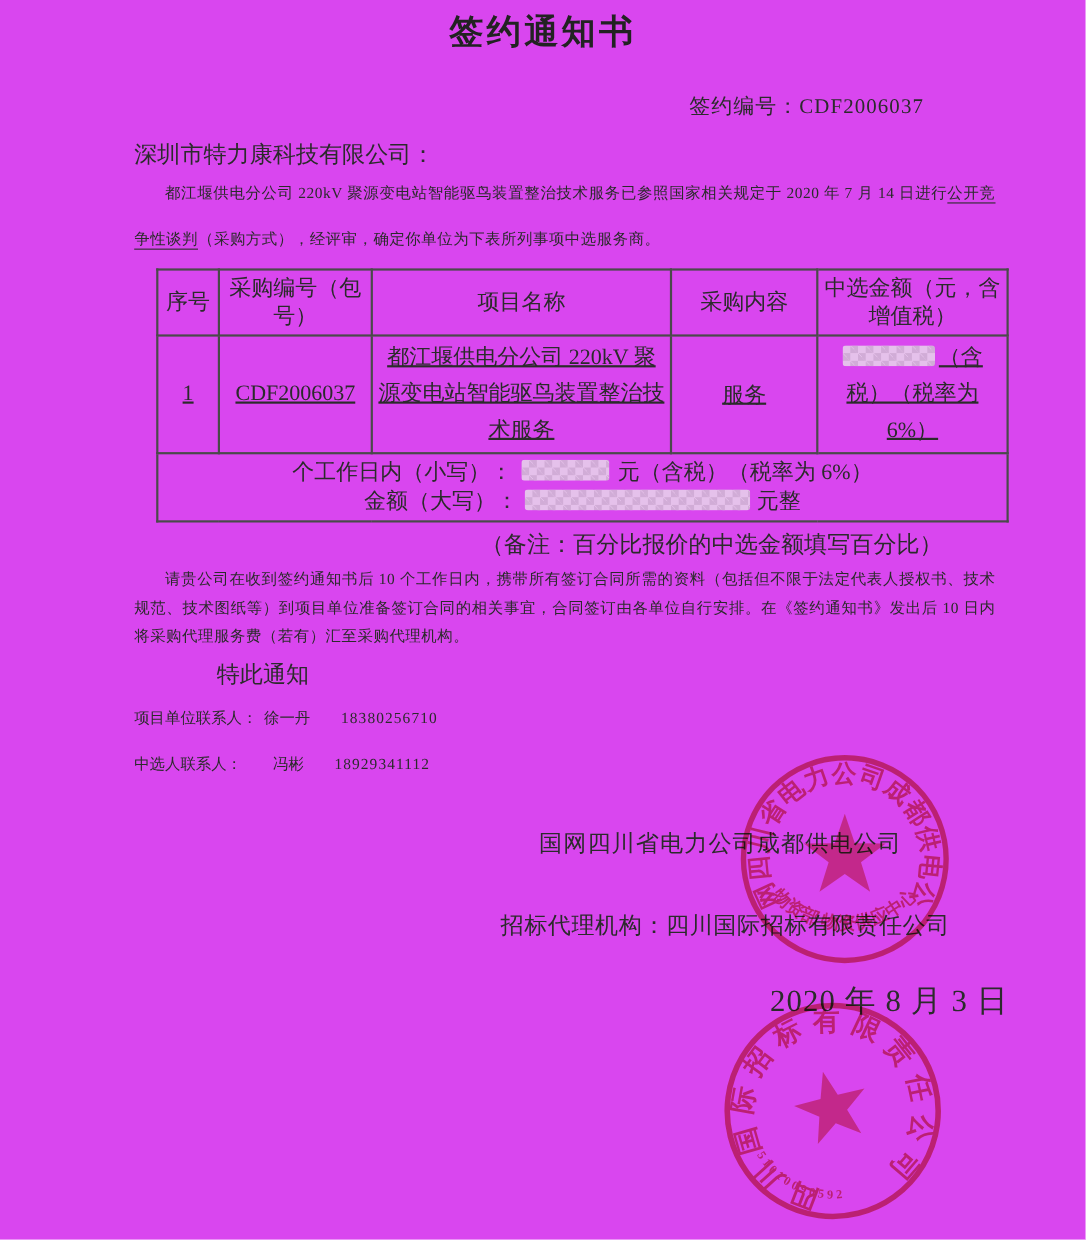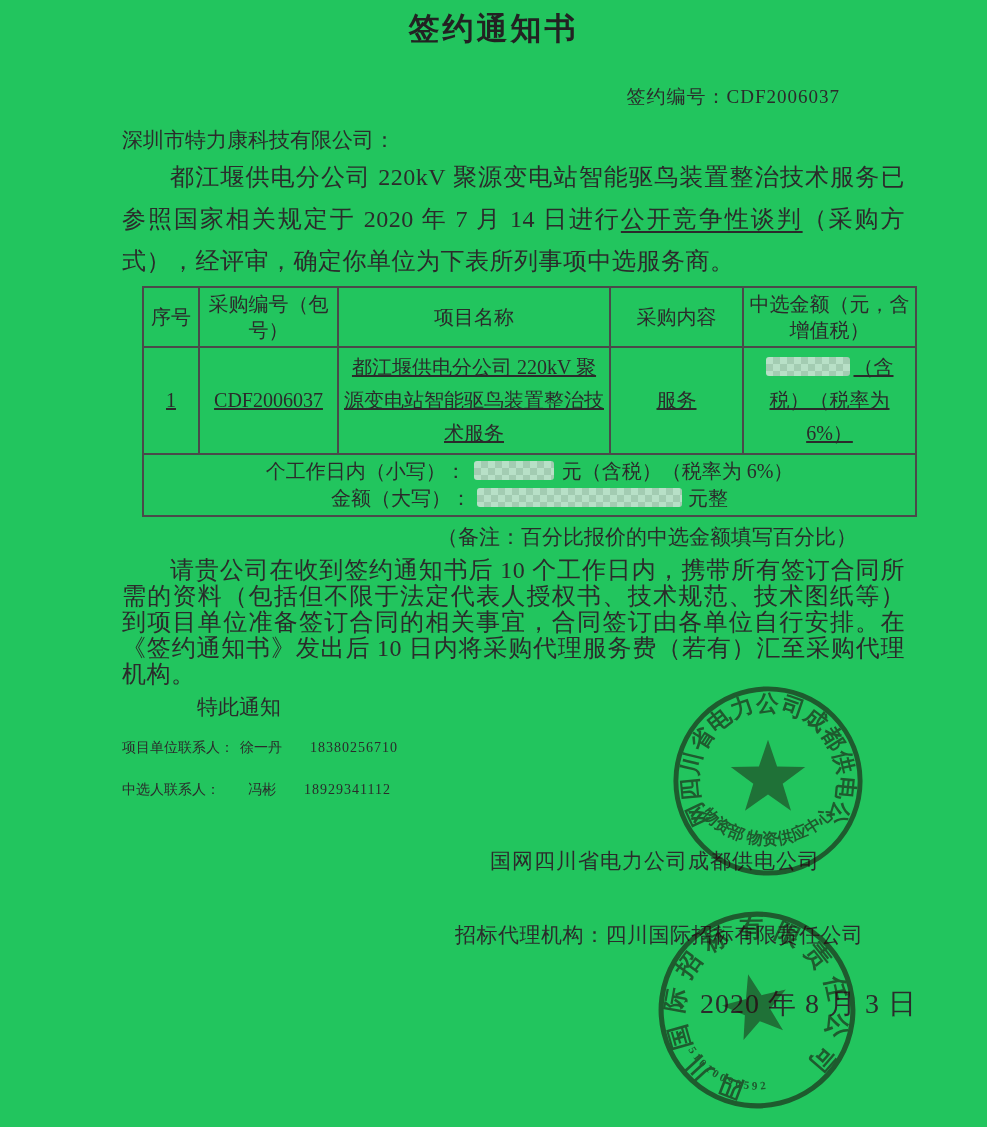--- a/index.html
+++ b/index.html
@@ -1,21 +1,21 @@
 <!DOCTYPE html>
 <html><head>
 <meta charset="utf-8">
 <style>
   html,body{margin:0;padding:0;}
   body{background:#ffffff;}
   .page{
     position:relative;
     width:987px;height:1127px;
     margin:0 auto;
-    background:#22c55e;
+    background:#d946ef;
     font-family:"Liberation Serif","DejaVu Serif",serif;
     color:#2b2b2b;
     overflow:hidden;
   }
   .doc-title{
     margin:0;padding-top:8px;
     text-align:center;
     font-size:31px;font-weight:bold;letter-spacing:3px;
     color:#222;
   }
@@ -24,21 +24,21 @@
     text-align:right;
     padding-right:147px;
     font-size:19px;letter-spacing:1px;
   }
   .recipient{
     margin:16px 82px 0 122px;
     font-size:21px;
   }
   .para{
     margin:2px 82px 0 122px;
-    font-size:24px;
+    font-size:14px;
     line-height:42px;
     text-align:justify;
     text-indent:2em;
     letter-spacing:0.5px;
   }
   .para .u{ text-decoration:underline; text-underline-offset:4px;}
   table.award{
     border-collapse:collapse;
     margin:4px 0 0 142px;
     width:773px;

